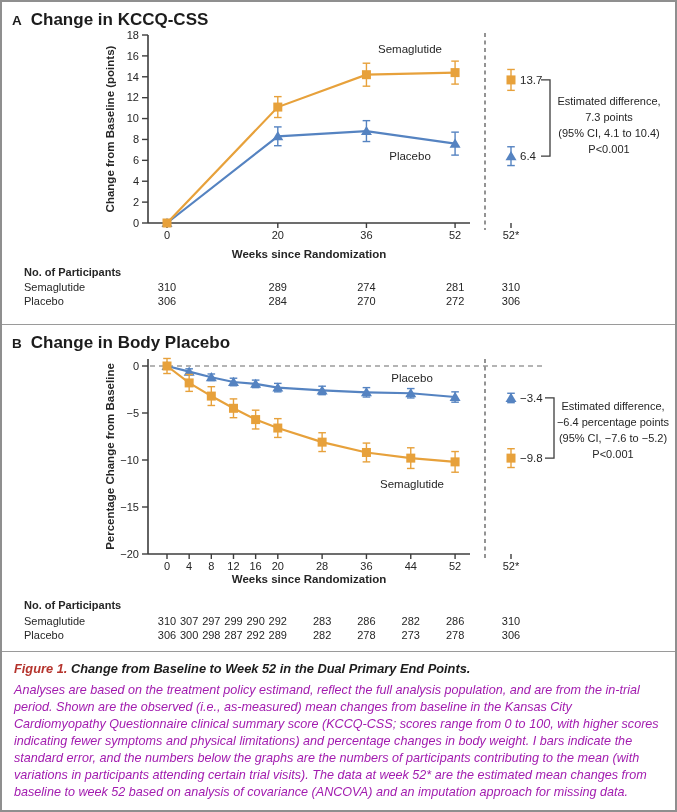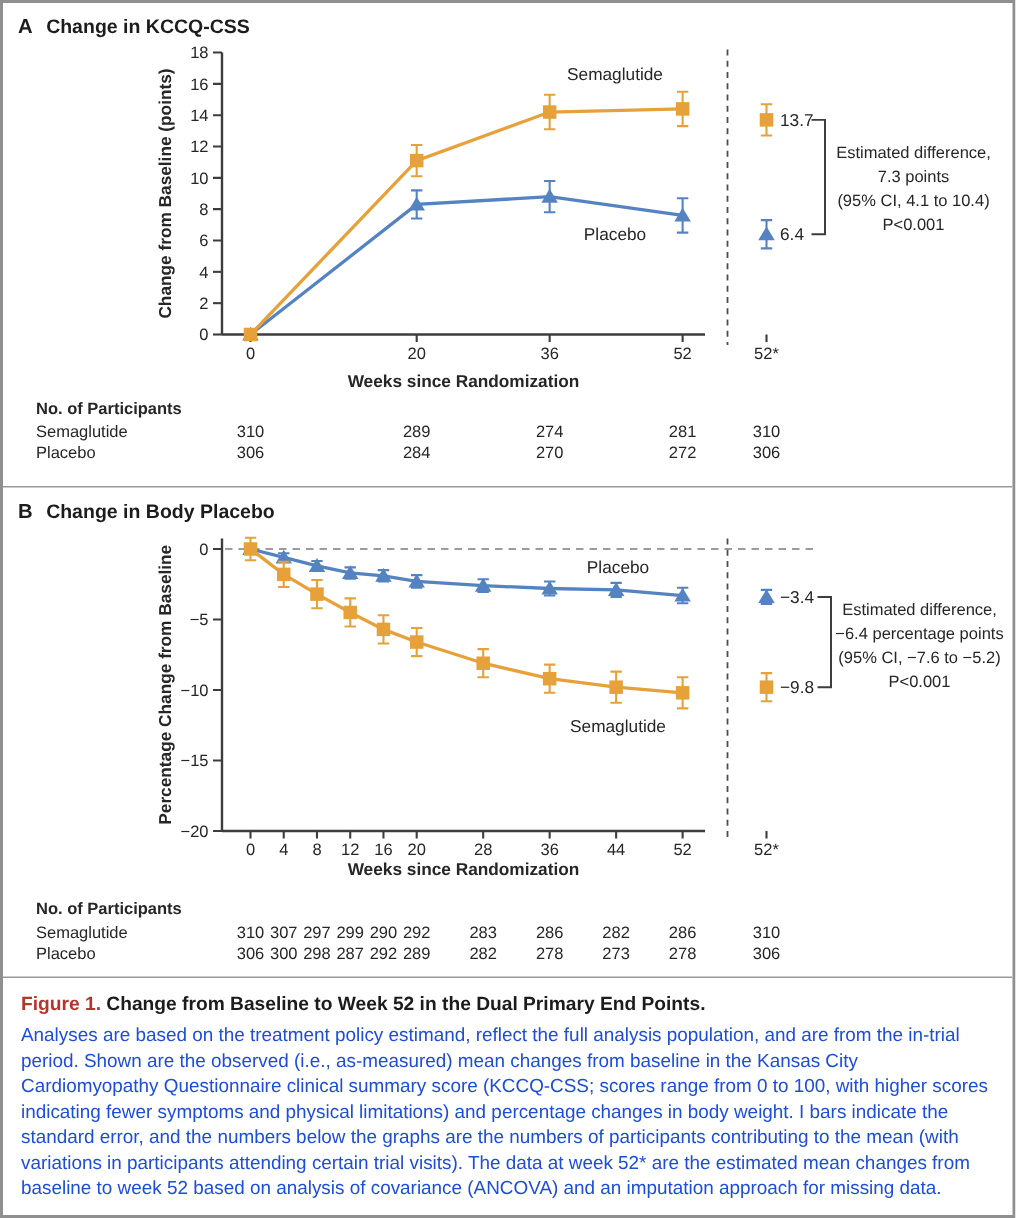--- a/index.html
+++ b/index.html
@@ -4,28 +4,28 @@
 <style>
   html,body{margin:0;padding:0;background:#fff;}
   .figure{
     width:677px;height:812px;box-sizing:border-box;
     border:2px solid #8f8f8f;background:#fff;
     font-family:"Liberation Sans",sans-serif;color:#262626;
     overflow:hidden;position:relative;
   }
   .phead{height:26px;box-sizing:border-box;padding:8px 0 0 10px;display:flex;align-items:baseline;}
   .pletter{font-size:13.5px;font-weight:bold;margin-right:9px;color:#1c1c1c;}
-  .ptitle{font-size:13px;font-weight:bold;color:#1c1c1c;}
+  .ptitle{font-size:17px;font-weight:bold;color:#1c1c1c;}
   .chart-svg{display:block;}
   .divider{border-top:1.5px solid #9a9a9a;margin-top:2px;}
   .divider2{border-top:1.5px solid #9a9a9a;margin-top:4px;}
-  .caption{padding:8px 12px 0 12px;}
+  .caption{padding:8px 12px 0 12px;font-style:italic;}
   .cap-title{margin:0 0 4px 0;font-size:12.8px;font-weight:bold;color:#1c1c1c;line-height:18px;}
   .figlabel{color:#b5342d;font-weight:bold;}
-  .cap-body{margin:0;font-size:12.6px;line-height:17px;color:#1d4ed8;}
+  .cap-body{margin:0;font-size:12.6px;line-height:17px;color:#a21caf;}
   svg text{fill:#262626;font-family:"Liberation Sans",sans-serif;}
   svg .t11{font-size:11px;}
   svg .t115{font-size:11.5px;}
   svg .bold{font-weight:bold;}
 </style>
 </head>
 <body>
 
 <div class="figure">
 

